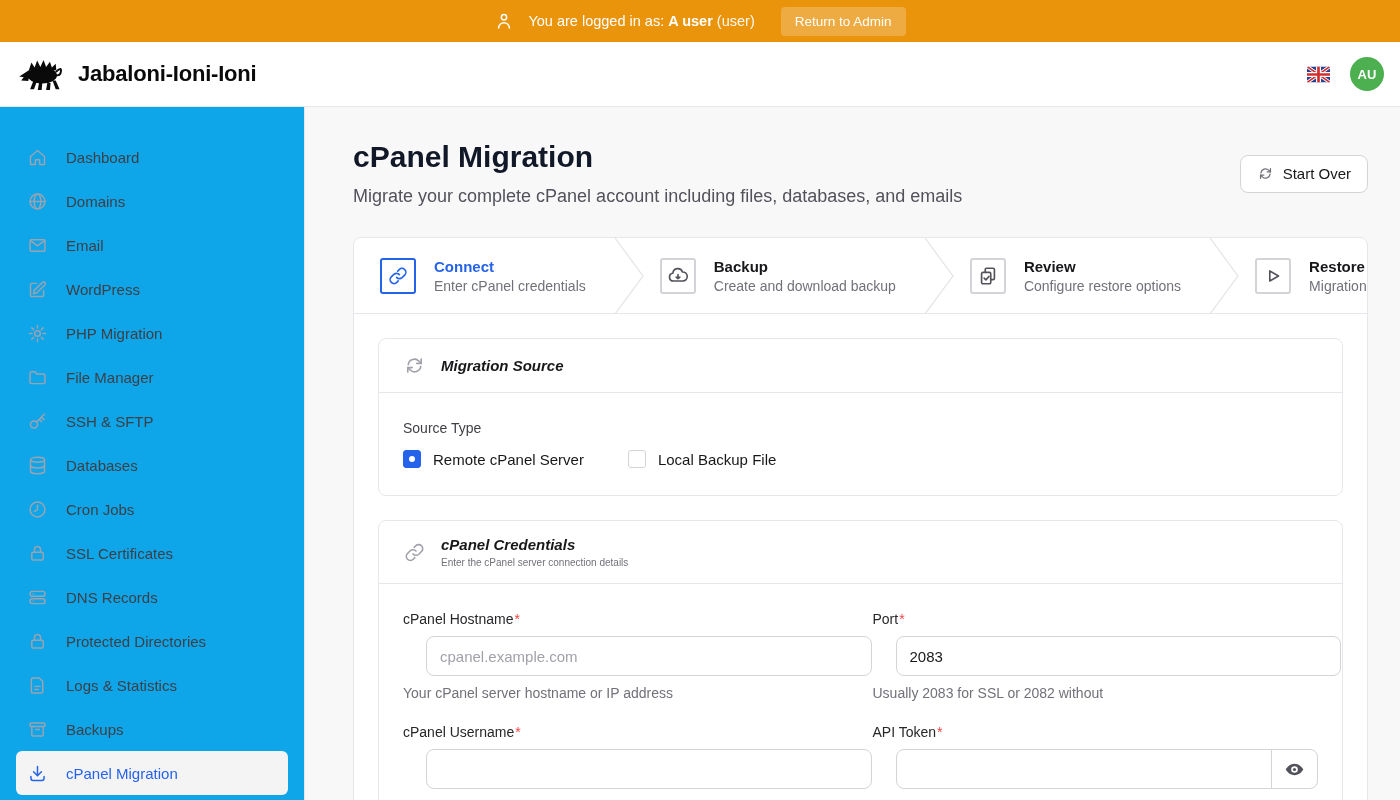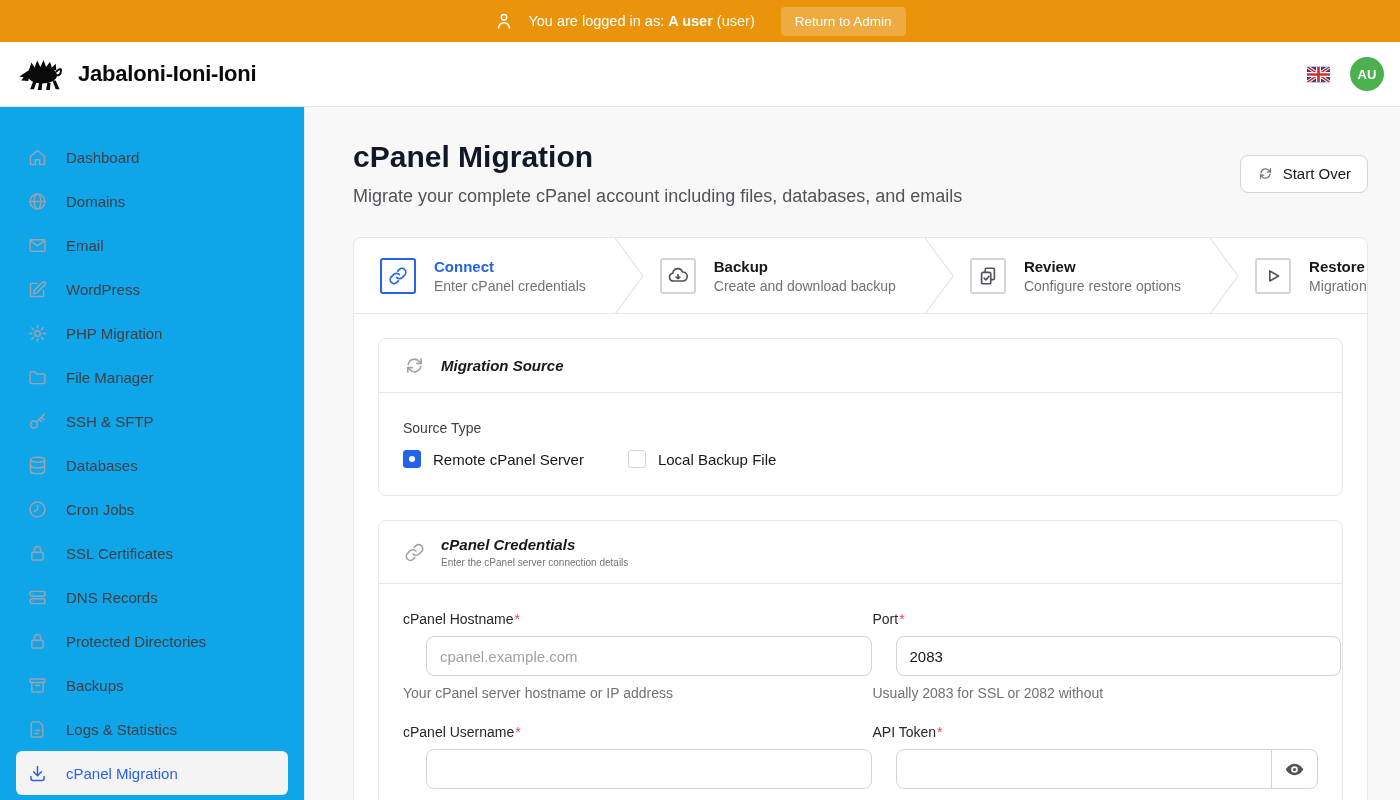--- a/index.html
+++ b/index.html
@@ -215,32 +215,32 @@
     </div>
     <div class="side-item">
       <svg viewBox="0 0 24 24">
           <rect x="5.5" y="10.5" width="13" height="9" rx="1.5"></rect>
           <path d="M8.5 10.5V7.5a3.5 3.5 0 0 1 7 0v3"></path>
         </svg>
       <span>Protected Directories</span>
     </div>
     <div class="side-item">
       <svg viewBox="0 0 24 24">
+          <path d="M6.5 3.5h7.5l4 4V19a1.5 1.5 0 0 1-1.5 1.5h-10A1.5 1.5 0 0 1 5 19V5a1.5 1.5 0 0 1 1.5-1.5z"></path>
+          <path d="M9 13h6M9 16.5h4"></path>
+        </svg>
+      <span>Logs &amp; Statistics</span>
+    </div>
+    <div class="side-item">
+      <svg viewBox="0 0 24 24">
           <rect x="3.5" y="4.5" width="17" height="4" rx="1"></rect>
           <path d="M5.5 8.5V18A1.5 1.5 0 0 0 7 19.5h10a1.5 1.5 0 0 0 1.5-1.5V8.5"></path>
           <path d="M10 12h4"></path>
         </svg>
       <span>Backups</span>
-    </div>
-    <div class="side-item">
-      <svg viewBox="0 0 24 24">
-          <path d="M6.5 3.5h7.5l4 4V19a1.5 1.5 0 0 1-1.5 1.5h-10A1.5 1.5 0 0 1 5 19V5a1.5 1.5 0 0 1 1.5-1.5z"></path>
-          <path d="M9 13h6M9 16.5h4"></path>
-        </svg>
-      <span>Logs &amp; Statistics</span>
     </div>
     <div class="side-item active">
       <svg viewBox="0 0 24 24">
           <path d="M12 4v10M7.5 10l4.5 4.5L16.5 10"></path>
           <path d="M4.5 15.5v2A2.5 2.5 0 0 0 7 20h10a2.5 2.5 0 0 0 2.5-2.5v-2"></path>
         </svg>
       <span>cPanel Migration</span>
     </div>
   </div>
 

